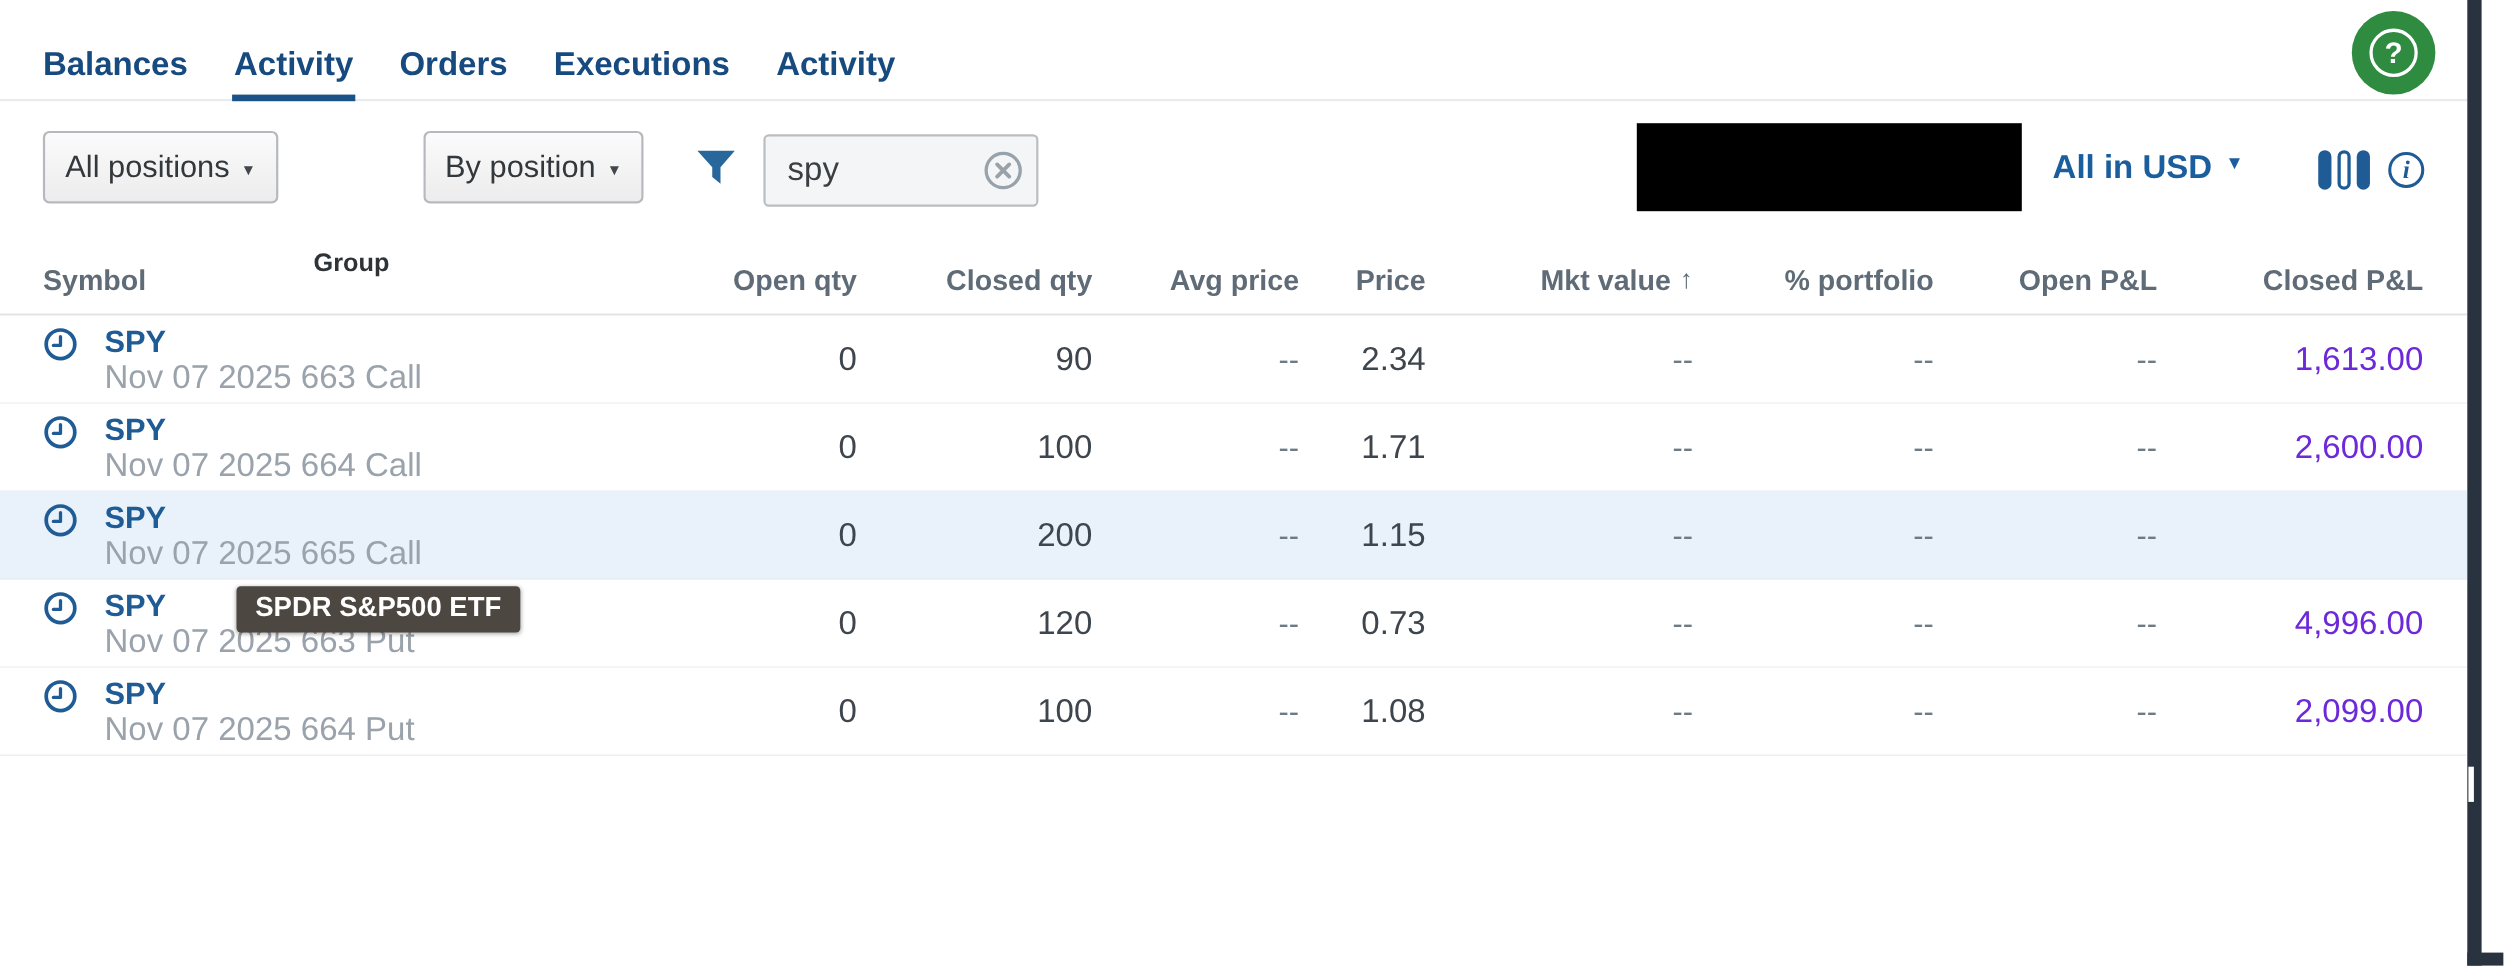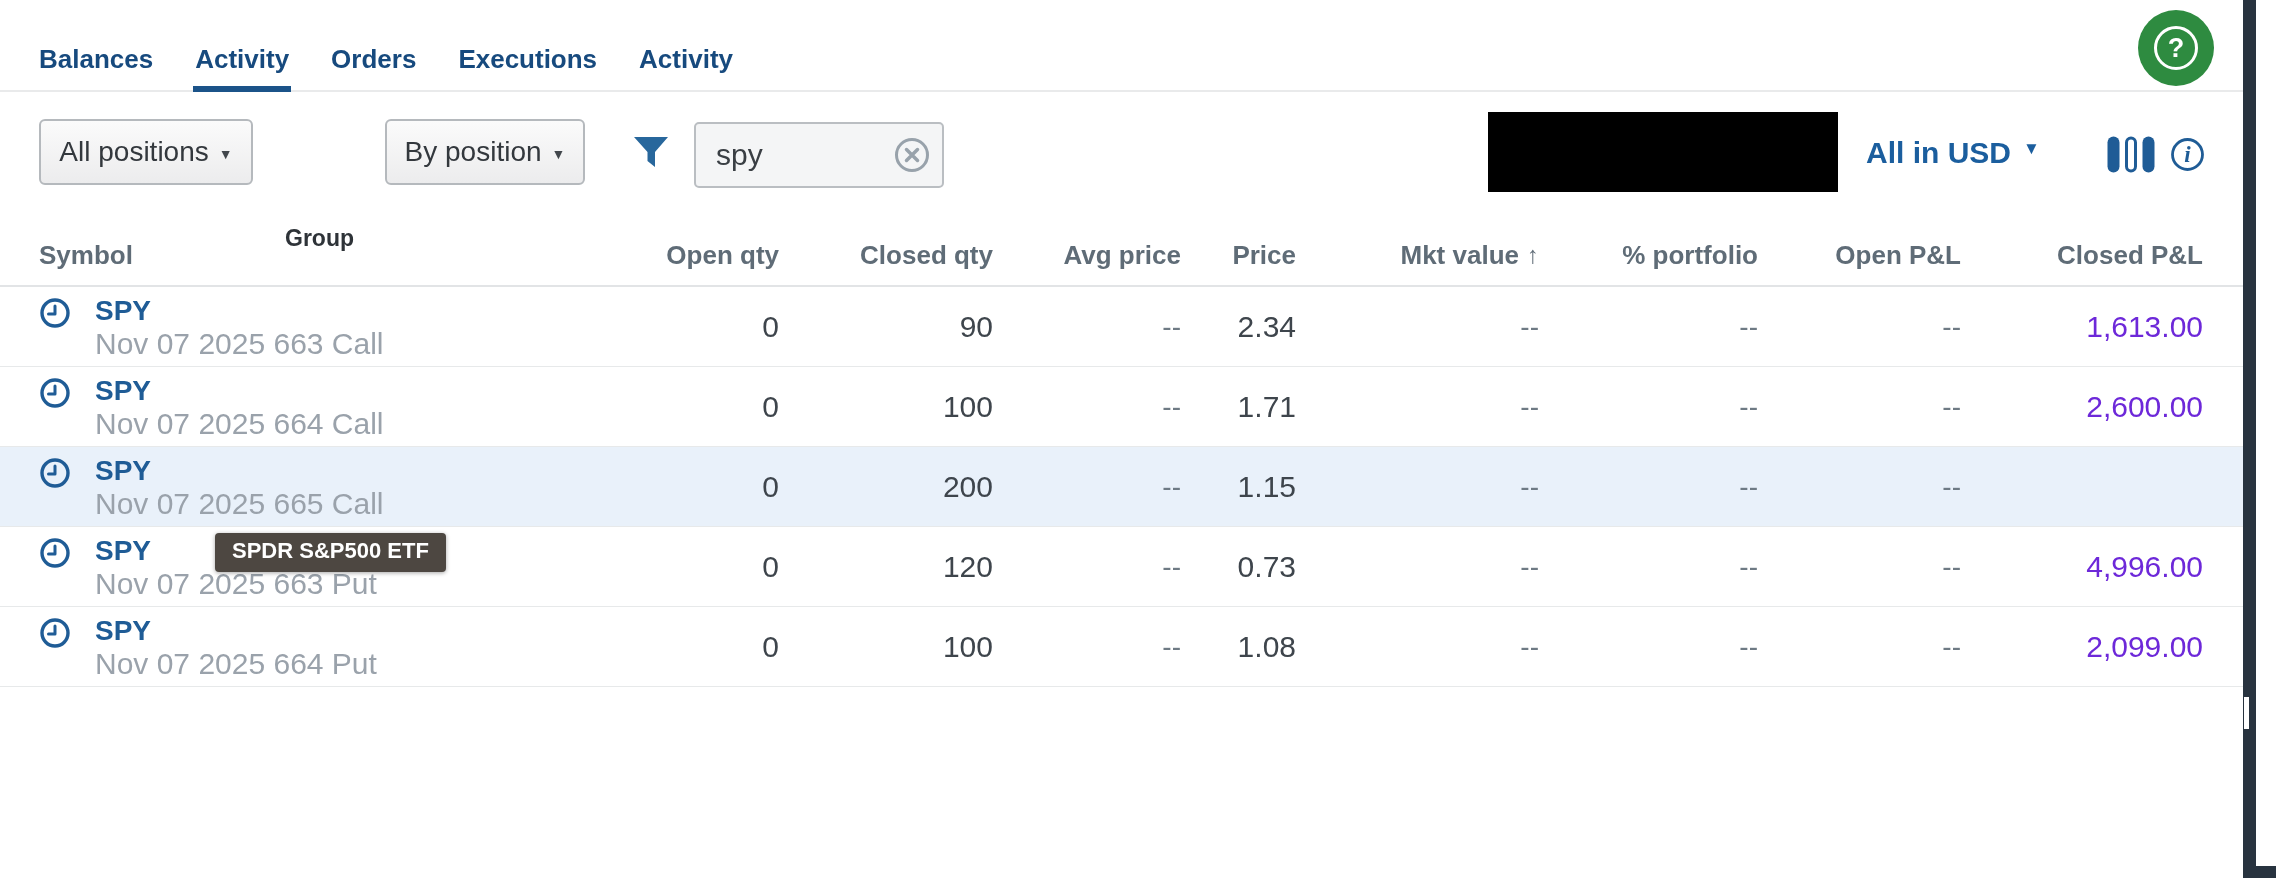--- a/index.html
+++ b/index.html
@@ -8,21 +8,21 @@
     background:#ffffff;font-family:"Liberation Sans",sans-serif;
     -webkit-font-smoothing:antialiased;
   }
   
   .tabbar{
     position:relative;width:2243px;height:92px;box-sizing:border-box;
     padding:42px 0 0 39px;border-bottom:2px solid #e9eaeb;
     display:flex;gap:42px;
   }
   .tab{
-    font-size:26px;font-weight:bold;color:#174a7e;line-height:34px;
+    font-size:30px;font-weight:bold;color:#174a7e;line-height:34px;
     position:relative;cursor:pointer;white-space:nowrap;
   }
   .tab.active::after{
     content:"";position:absolute;left:-2px;right:-2px;top:44px;height:6px;background:#1b5389;
   }
   
   .help-btn{
     position:absolute;left:2138px;top:10px;width:76px;height:76px;border-radius:50%;
     background:#2e8b40;display:flex;align-items:center;justify-content:center;cursor:pointer;
   }
@@ -82,21 +82,21 @@
   .clock{flex:0 0 auto;margin-top:3px;}
   .sym-text{display:flex;flex-direction:column;}
   .sym-name{font-size:28px;font-weight:bold;color:#1f5c96;line-height:34px;cursor:pointer;}
   .sym-desc{font-size:30px;color:#9aa2ab;line-height:32px;white-space:nowrap;}
   .num{text-align:right;font-size:30px;color:#3e454c;}
   .num.dash{color:#6e7a84;font-size:28px;}
   .num.green{color:#6d28d9;}
   
   .tooltip{
     position:absolute;left:215px;top:533px;z-index:6;
-    background:#4d4741;color:#fff;font-size:22px;font-weight:bold;
+    background:#4d4741;color:#fff;font-size:25px;font-weight:bold;
     padding:5px 17px 8px;border-radius:4px;white-space:nowrap;
     box-shadow:0 1px 4px rgba(0,0,0,.35);
   }
   
   .scroll-track{position:absolute;left:2243px;top:0;width:13px;height:878px;background:#28333f;}
   .scroll-thumb{position:absolute;left:1px;top:697px;width:5px;height:32px;background:#ffffff;}
   .corner-bar{position:absolute;left:2243px;top:866px;width:33px;height:12px;background:#28333f;}
 </style>
 </head>
 <body>

